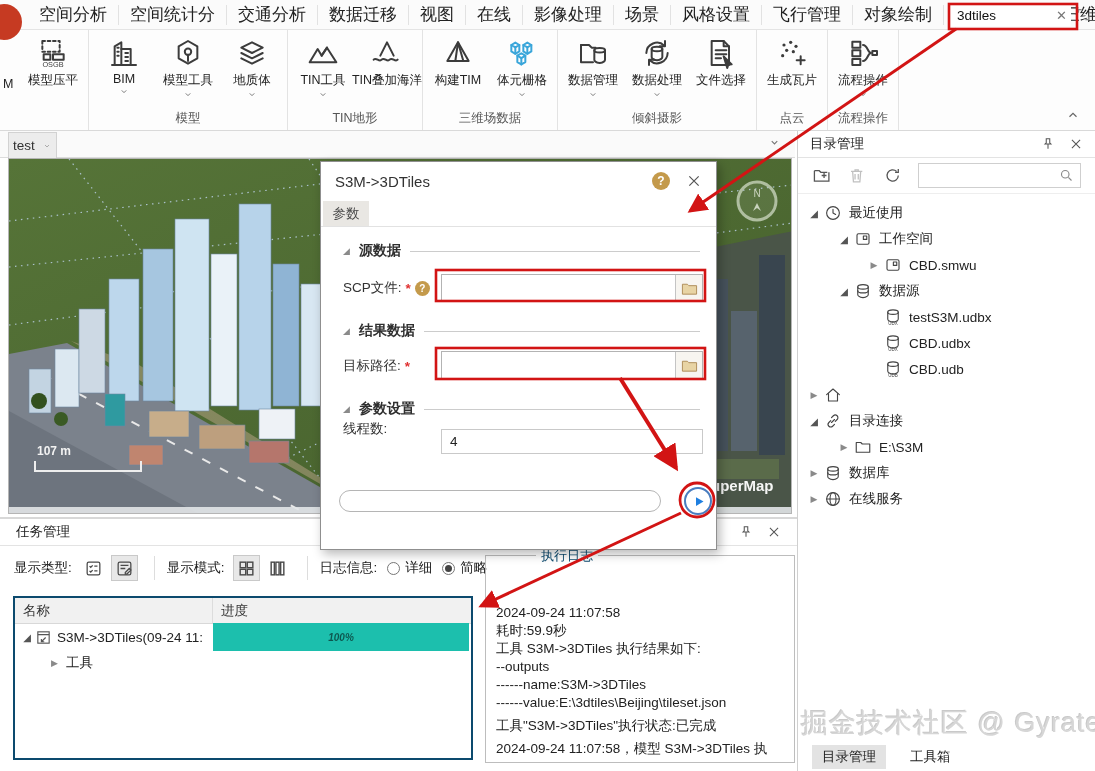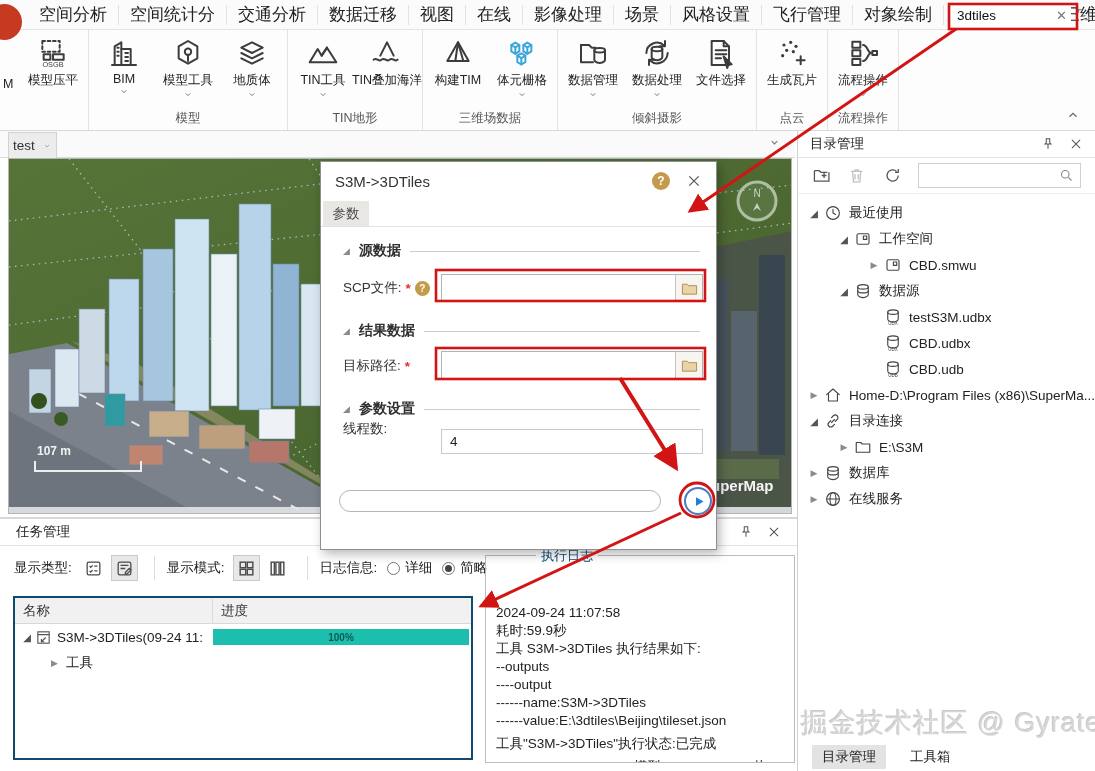--- a/index.html
+++ b/index.html
@@ -123,21 +123,21 @@
     display:inline-flex; align-items:center; justify-content:center;}
   .radio.on::after{content:""; width:7px; height:7px; border-radius:50%; background:#444;}
   .ttable{position:absolute; left:13px; top:77px; width:460px; height:164px; border:2px solid #0c4a6e; background:#fff;}
   .thead{height:26px; background:#f1f1f1; border-bottom:1px solid #d8d8d8; display:flex; font-size:13.5px; color:#333;}
   .th{padding:4px 8px;}
   .th.c1{width:198px; border-right:1px solid #dcdcdc;}
   .trow{height:26px; display:flex; align-items:center; font-size:13.5px; color:#222;}
   .trow .tri{width:16px; text-align:center; font-size:10px; color:#555; margin-left:4px;}
   .trow .ticon{width:17px; height:17px; color:#555; margin-right:5px;}
   .trow .tname{width:156px; overflow:hidden; white-space:nowrap;}
-  .pcell{flex:1; height:16px; margin-right:2px; position:relative;}
+  .pcell{flex:1; height:28px; margin-right:2px; position:relative;font-style:italic;}
   .pfill{position:absolute; inset:0; background:var(--progress); display:flex; align-items:center;
     justify-content:center; font-size:10px; font-weight:bold; color:rgba(0,0,0,.55);}
   .trow.child{padding-left:36px;}
   .trow.child .arrow{font-size:9px; color:#8a8a8a; margin-right:8px;}
   .logbox{position:absolute; left:485px; top:36px; width:310px; height:208px; border:1px solid #bdbdbd;}
   .logbox .legend{position:absolute; left:10px; top:-9px; background:#fff; padding:0 5px; font-size:13px; color:#0c4a6e;margin-left:40px;}
   .loglines{padding:48px 10px 0 10px; font-size:13.5px; color:#222; line-height:18px; overflow:hidden; height:100%;}
   .log-line.gap{margin-top:5px;}
 
   
@@ -580,21 +580,20 @@
         <span>工具</span>
       </div>
     </div>
     <div class="logbox">
       <span class="legend">执行日志</span>
       <div class="loglines" id="log-lines">
           <div class="log-line ">2024-09-24 11:07:58</div>
           <div class="log-line ">耗时:59.9秒</div>
           <div class="log-line ">工具 S3M-&gt;3DTiles 执行结果如下:</div>
           <div class="log-line ">--outputs</div>
-          <div class="log-line ">----output</div>
           <div class="log-line ">------name:S3M-&gt;3DTiles</div>
           <div class="log-line ">------value:E:\3dtiles\Beijing\tileset.json</div>
           <div class="log-line gap">工具"S3M-&gt;3DTiles"执行状态:已完成</div>
           <div class="log-line gap">2024-09-24 11:07:58，模型 S3M-&gt;3DTiles 执</div>
         </div>
     </div>
   </div>
 
   <div class="catalog">
     <div class="panel-hd">
@@ -716,21 +715,20 @@
           <span>CBD.udb</span>
         </div>
         <div class="titem" style="padding-left:8px">
           <span class="arrow closed">▶</span>
           <span class="icon ticon">
             <svg viewBox="0 0 24 24" fill="none" stroke="currentColor" stroke-width="1.5" stroke-linecap="round" stroke-linejoin="round">
               <path d="M3.5 11.5L12 4l8.5 7.5"></path>
               <path d="M6 10v10h12V10"></path>
             </svg>
           </span>
-          <span>Home-D:\Program Files (x86)\SuperMa...</span>
         </div>
         <div class="titem" style="padding-left:8px">
           <span class="arrow">◢</span>
           <span class="icon ticon">
             <svg viewBox="0 0 24 24" fill="none" stroke="currentColor" stroke-width="1.5" stroke-linecap="round" stroke-linejoin="round">
               <path d="M10 14l4-4"></path>
               <path d="M9 11.5L6.5 14a3.5 3.5 0 0 0 5 5L14 16.5"></path>
               <path d="M15 12.5L17.5 10a3.5 3.5 0 0 0-5-5L10 7.5"></path>
             </svg>
           </span>

